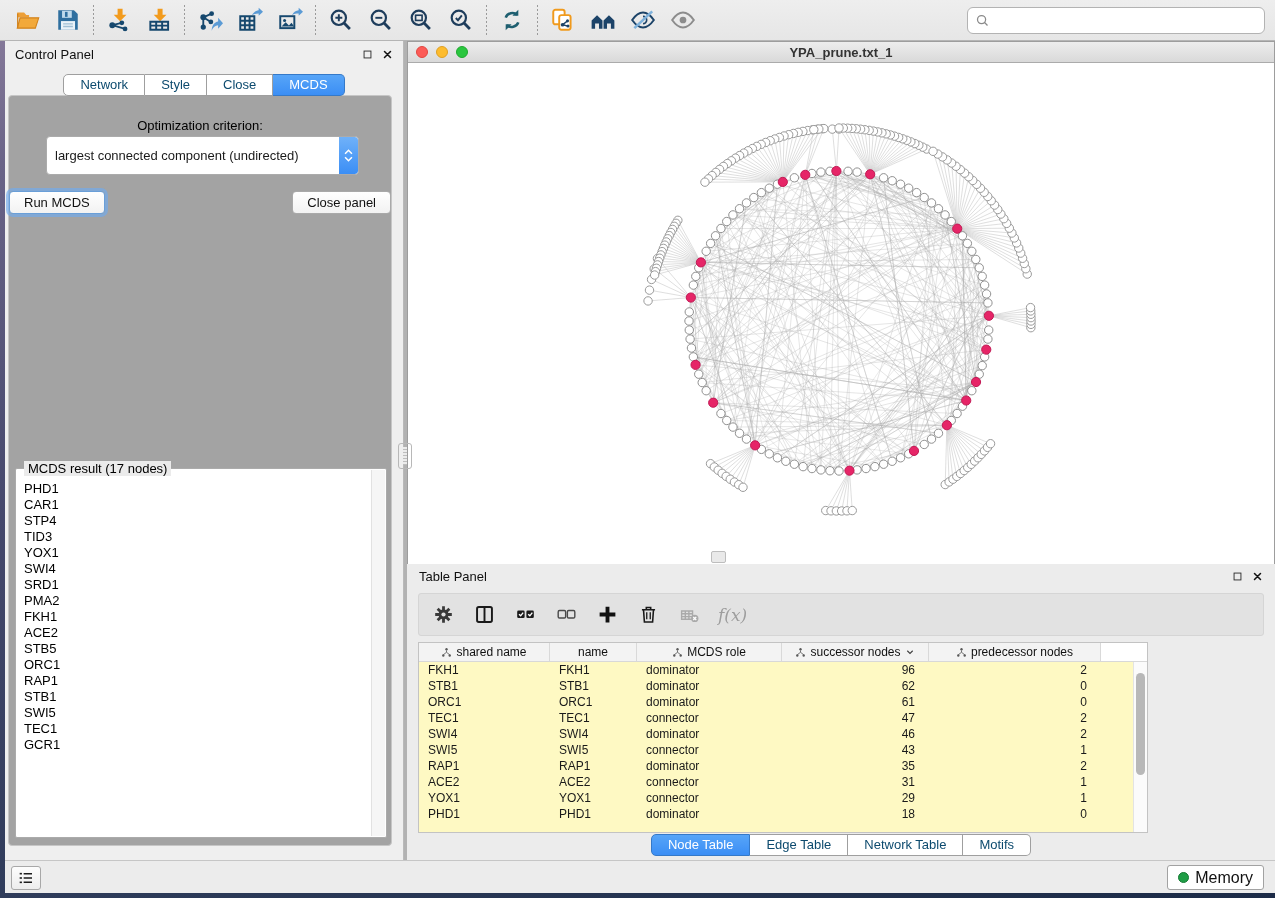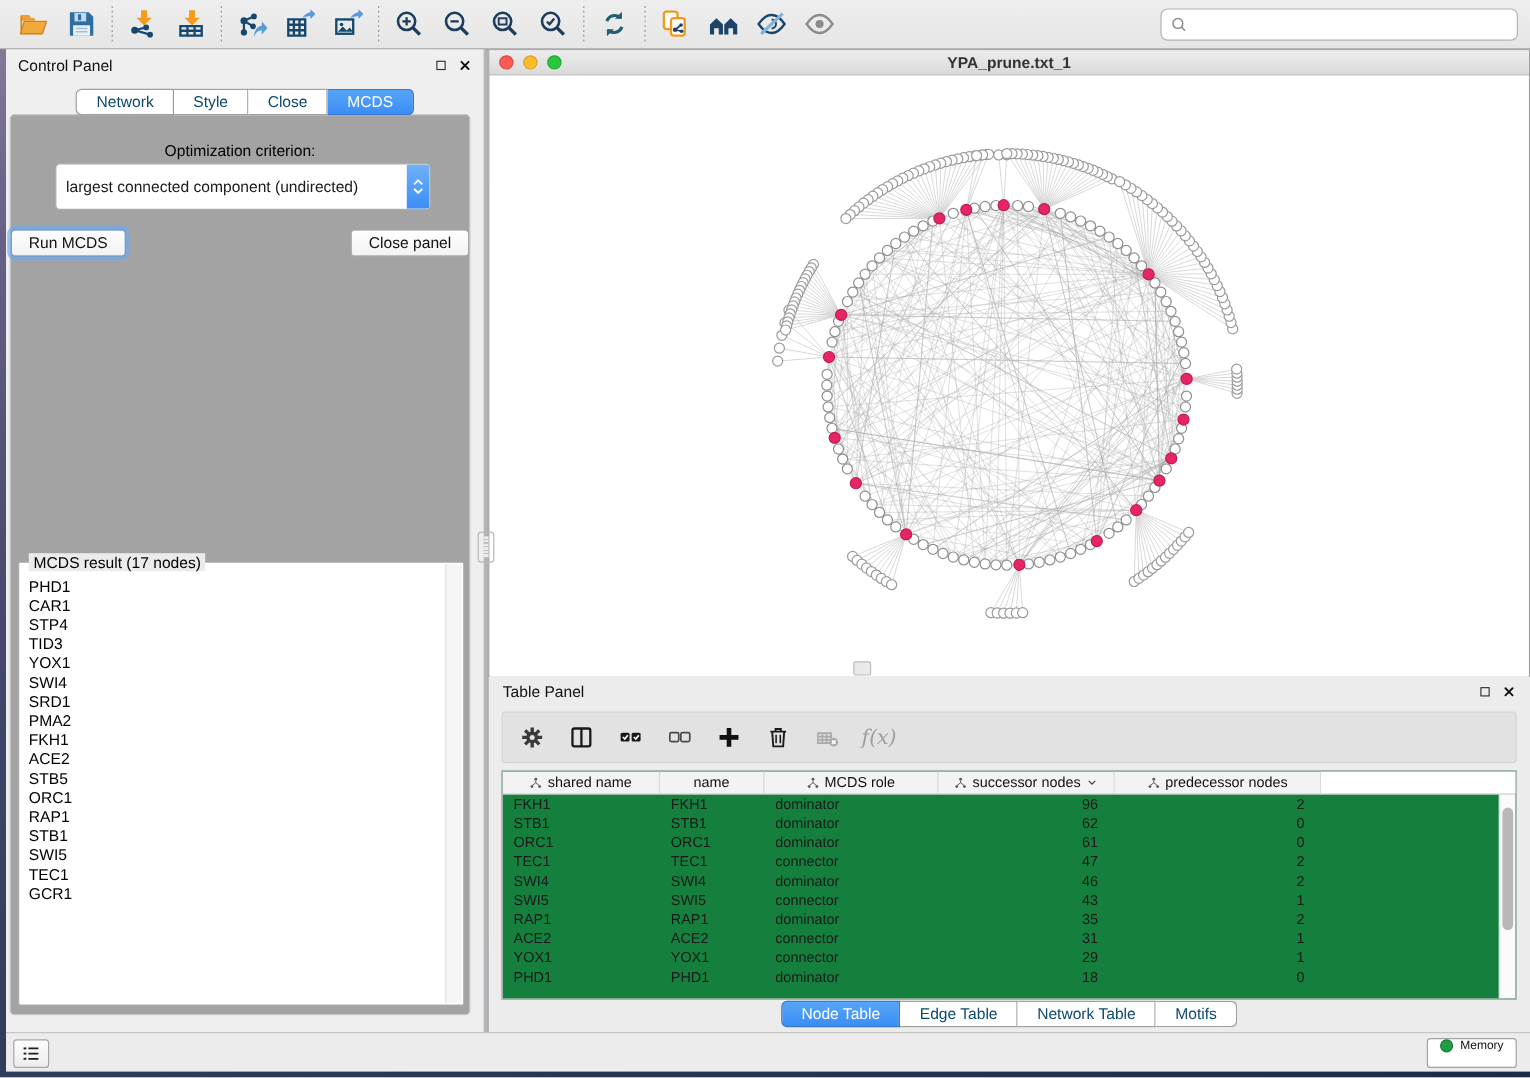--- a/index.html
+++ b/index.html
@@ -90,22 +90,22 @@
   .table-panel { position:absolute; left:407px; top:564px; width:868px; height:296px; background:#ececec; }
   .tp-titlebar { height:24px; display:flex; align-items:center; padding:0 12px; }
   .tp-toolbar { position:absolute; left:11px; top:29px; width:846px; height:43px;
     background:#e2e2e2; border:1px solid #d5d5d5; border-radius:3px;
     display:flex; align-items:center; padding-left:12px; gap:17px; }
   .tp-tool { width:24px; height:24px; display:flex; align-items:center; justify-content:center; }
   .tp-tool svg { width:21px; height:21px; }
   .tp-tool.disabled { opacity:.95; }
   .fx-label { font-family:"DejaVu Serif","Liberation Serif",serif; font-style:italic; font-size:17px; color:#9a9a9a; }
 
-  .data-table { position:absolute; left:11px; top:78px; width:846px; height:191px;
-    background:#15803d; border:1px solid #c3c3c3; overflow:hidden; }
+  .data-table { position:absolute; left:11px; top:78px; width:730px; height:191px;
+    background:#fef9c3; border:1px solid #c3c3c3; overflow:hidden; }
   .tbl-header { display:grid; grid-template-columns:131px 87px 145px 147px 172px 1fr;
     height:19px; background:#f3f3f3; border-bottom:1px solid #d8d8d8; }
   .th-cell { display:flex; align-items:center; justify-content:center; gap:4px;
     font-size:12px; color:#111; border-right:1px solid #d9d9d9; overflow:hidden; }
   .th-cell:last-child, .th-cell.filler { border-right:none; }
   .th-cell svg.tree { width:11px; height:11px; }
   .th-cell svg.sort { width:10px; height:10px; }
   .tbl-body { position:absolute; left:0; top:19px; right:14px; bottom:0; }
   .tbl-row { display:grid; grid-template-columns:131px 87px 145px 147px 172px 1fr; height:16px; }
   .td { font-size:12px; line-height:16px; white-space:nowrap; overflow:hidden; }
@@ -119,21 +119,21 @@
 
   
   .status-bar { position:absolute; left:5px; top:860px; width:1270px; height:33px;
     background:#ececec; border-top:1px solid #c6c6c6; }
   .status-list-btn { position:absolute; left:6px; top:5px; width:30px; height:24px;
     background:linear-gradient(#fdfdfd,#ededed); border:1px solid #a8a8a8; border-radius:3px;
     display:flex; align-items:center; justify-content:center; }
   .status-list-btn svg { width:16px; height:16px; }
   .memory-btn { position:absolute; right:11px; top:4px; height:25px; padding:0 10px;
     background:#ffffff; border:1px solid #a2a2a2; border-radius:3px;
-    display:flex; gap:6px; font-size:10px; color:#111; }
+    display:flex; align-items:center; gap:6px; font-size:16px; color:#111; }
   .memory-dot { width:11px; height:11px; border-radius:50%; background:#1f9e46; border:1px solid #157a34; }
 
   .hidden-defs { position:absolute; width:0; height:0; overflow:hidden; }
 </style>
 </head>
 <body>
 
 <svg class="hidden-defs" aria-hidden="true">
     <defs>
   <symbol id="i-folder" viewBox="0 0 24 24">

